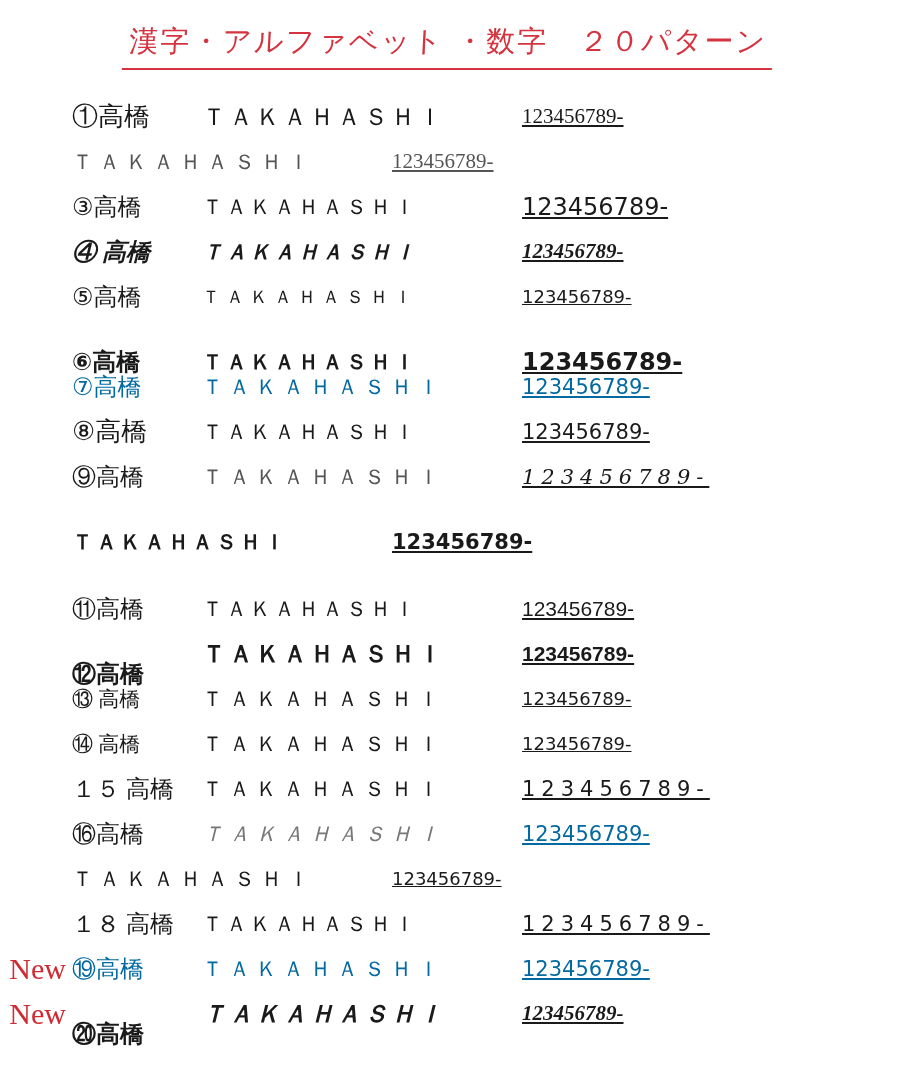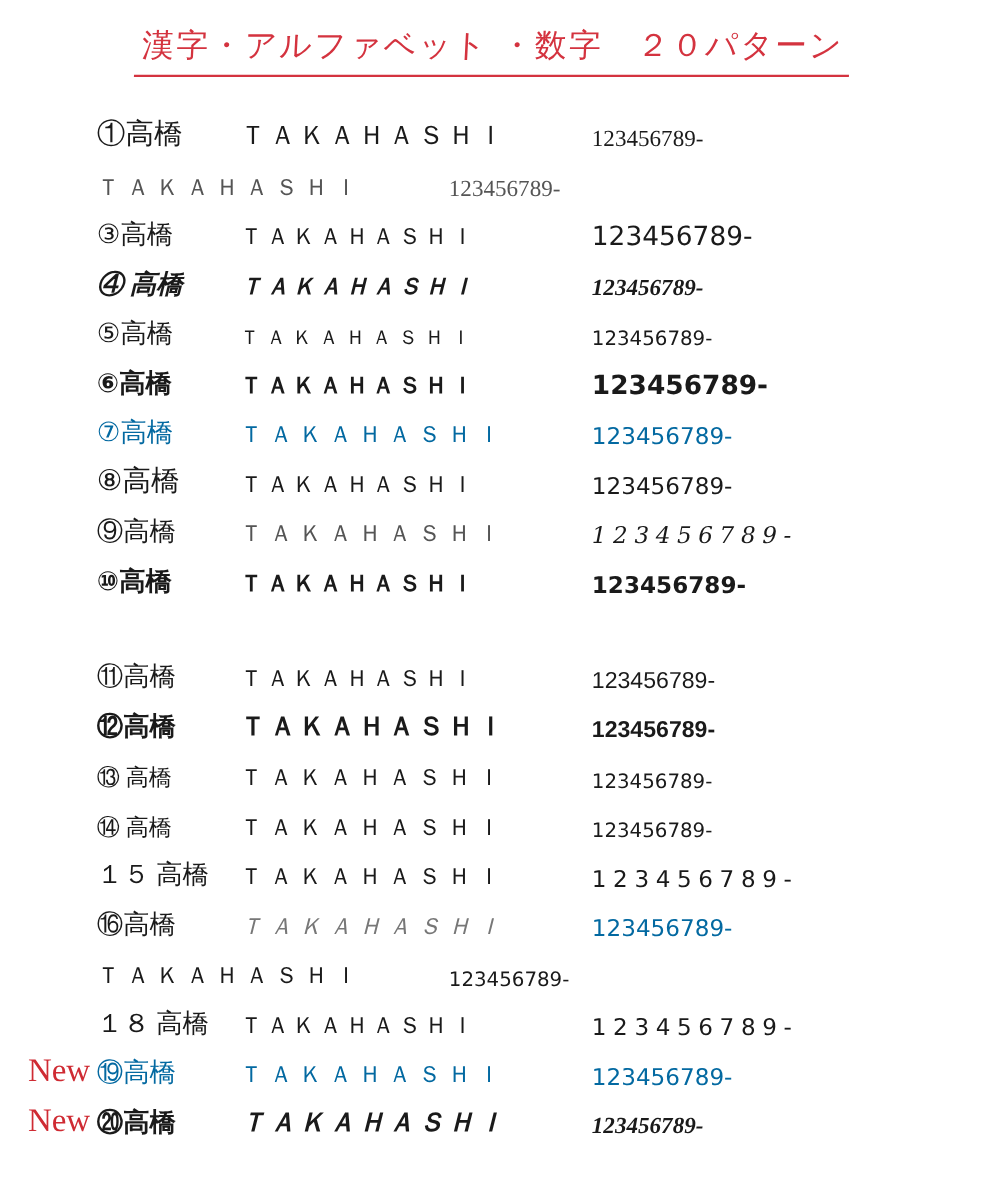--- a/index.html
+++ b/index.html
@@ -40,23 +40,22 @@
     white-space: nowrap;
     transform: skewX(-3deg);
   }
 
   
   .rows {
     padding: 14px 0 0 0;
   }
   .row {
     display: flex;
-    align-items: flex-end;
+    align-items: center;
     height: 45px;
-    padding-left: 16px;
   }
   .col-new {
     width: 72px;
     text-align: right;
     padding-right: 6px;
     color: #cf2b33;
     font-family: "Liberation Serif", serif;
     font-size: 30px;
     box-sizing: border-box;
   }
@@ -70,20 +69,21 @@
     width: 320px;
     box-sizing: border-box;
     white-space: nowrap;
     font-size: 24px;
   }
   .col-num {
     width: 330px;
     box-sizing: border-box;
     white-space: nowrap;
     font-size: 20px;
+    text-decoration: underline;
   }
 
   .gap {
     height: 42px;
   }
 
   
   .s-mincho      { font-family: "Liberation Serif", serif; }
   .s-mincho-l    { font-family: "Liberation Serif", serif; color:#555; }
   .s-gothic      { font-family: "DejaVu Sans", sans-serif; }
@@ -171,21 +171,20 @@
 
     <div class="row">
       <div class="col-new"></div>
       <div class="col-kanji s-mincho fs-l">⑨高橋</div>
       <div class="col-alpha s-mincho-l sp2 fs-m">ＴＡＫＡＨＡＳＨＩ</div>
       <div class="col-num s-script sp2 fs-m">123456789-</div>
     </div>
 
     <div class="row">
       <div class="col-new"></div>
-      <div class="col-kanji s-gothic-b fs-l">⑩高橋</div>
       <div class="col-alpha s-gothic-b sp1 fs-m">ＴＡＫＡＨＡＳＨＩ</div>
       <div class="col-num s-gothic-b fs-m">123456789-</div>
     </div>
 
     <div class="gap"></div>
 
     <div class="row">
       <div class="col-new"></div>
       <div class="col-kanji s-gothic fs-l">⑪高橋</div>
       <div class="col-alpha s-sans2 sp1 fs-m">ＴＡＫＡＨＡＳＨＩ</div>

